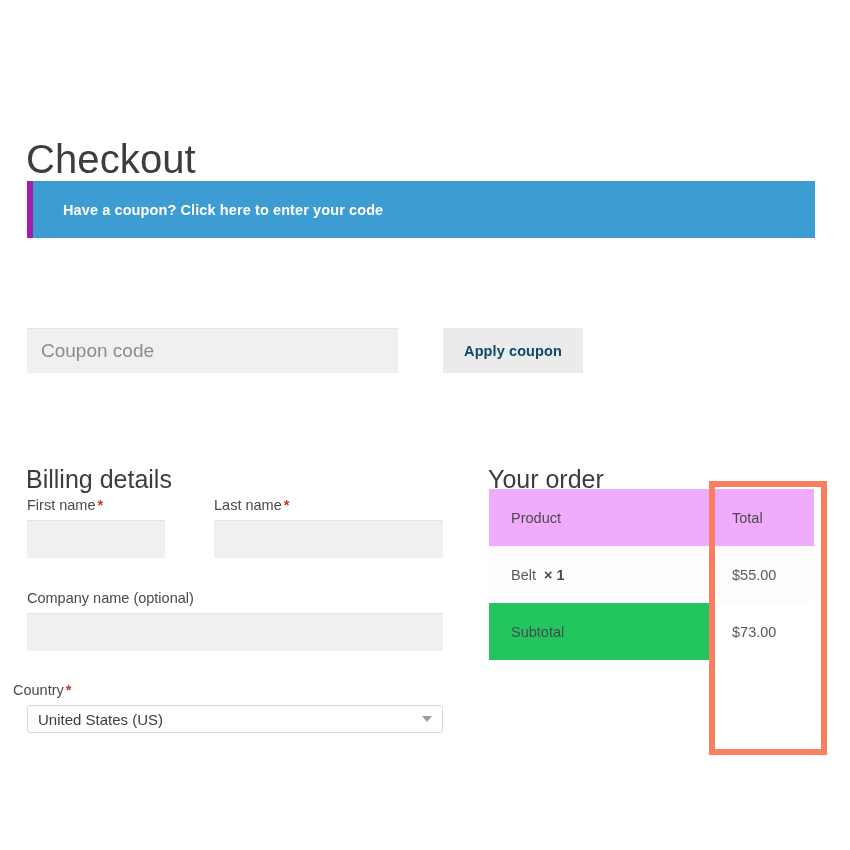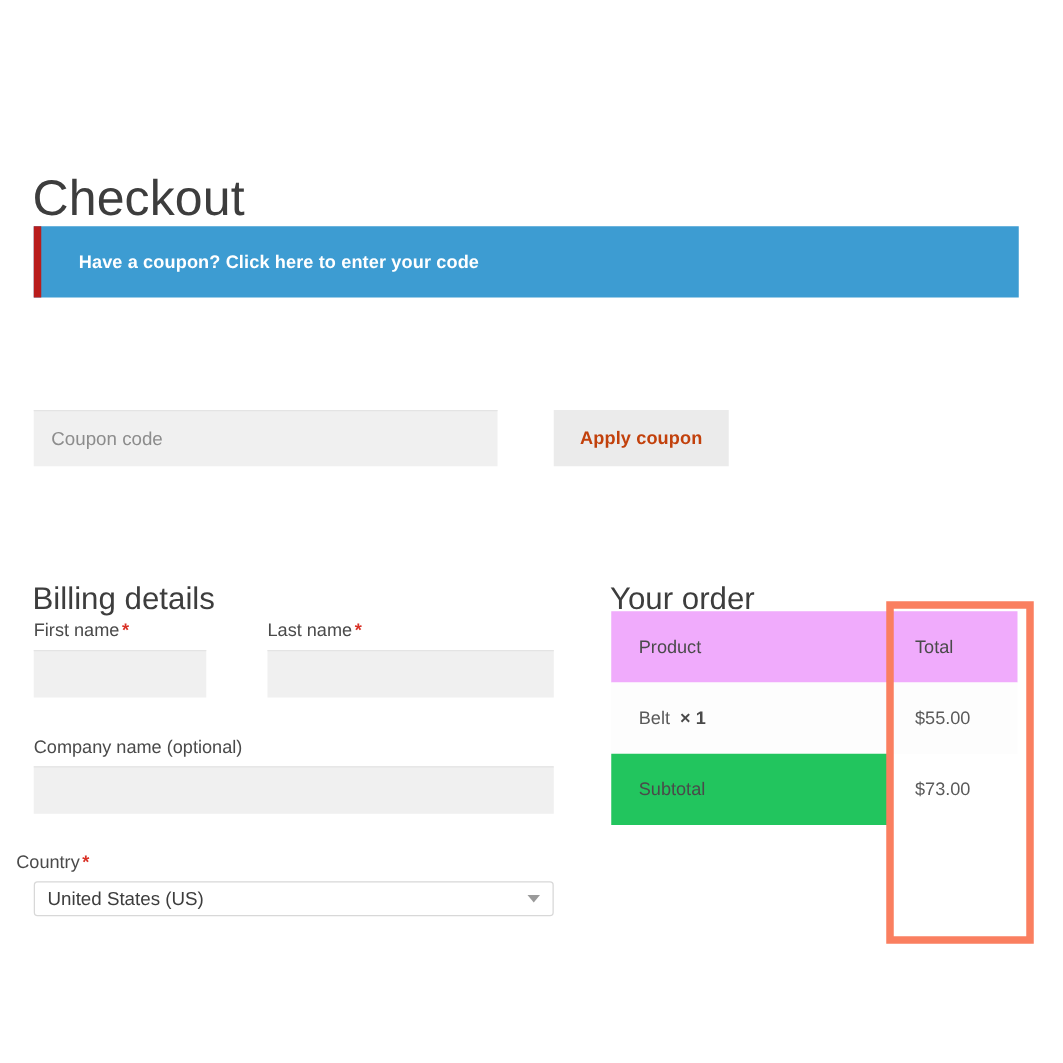--- a/index.html
+++ b/index.html
@@ -37,21 +37,21 @@
   }
 
   
   .coupon-notice {
     position: absolute;
     left: 27px;
     top: 181px;
     width: 788px;
     height: 57px;
     background: #3d9cd2;
-    border-left: 6px solid #b91c1c;
+    border-left: 6px solid #a21caf;
     display: flex;
     align-items: center;
     cursor: pointer;
   }
   .coupon-notice-text {
     padding-left: 30px;
     color: #ffffff;
     font-size: 14.5px;
     font-weight: bold;
     letter-spacing: 0.1px;
@@ -70,37 +70,37 @@
     position: absolute;
     left: 27px;
     top: 328px;
     width: 371px;
     height: 45px;
     background: #f0f0f0;
     border: none;
     border-top: 1px solid #e4e4e4;
     padding: 0 14px;
     font-family: "Liberation Sans", sans-serif;
-    font-size: 15px;
+    font-size: 19px;
     color: #4a4a4a;
     outline: none;
   }
   .coupon-input::placeholder { color: #8c8c8c; opacity: 1; }
   .apply-coupon-btn {
     position: absolute;
     left: 443px;
     top: 328px;
     width: 140px;
     height: 45px;
     background: #ebebeb;
     border: none;
     font-family: "Liberation Sans", sans-serif;
     font-size: 14.5px;
     font-weight: bold;
-    color: #c2410c;
+    color: #0c4a6e;
     cursor: pointer;
     letter-spacing: 0.1px;
   }
 
   
   .section-heading {
     position: absolute;
     font-size: 25px;
     line-height: 30px;
     font-weight: 300;

